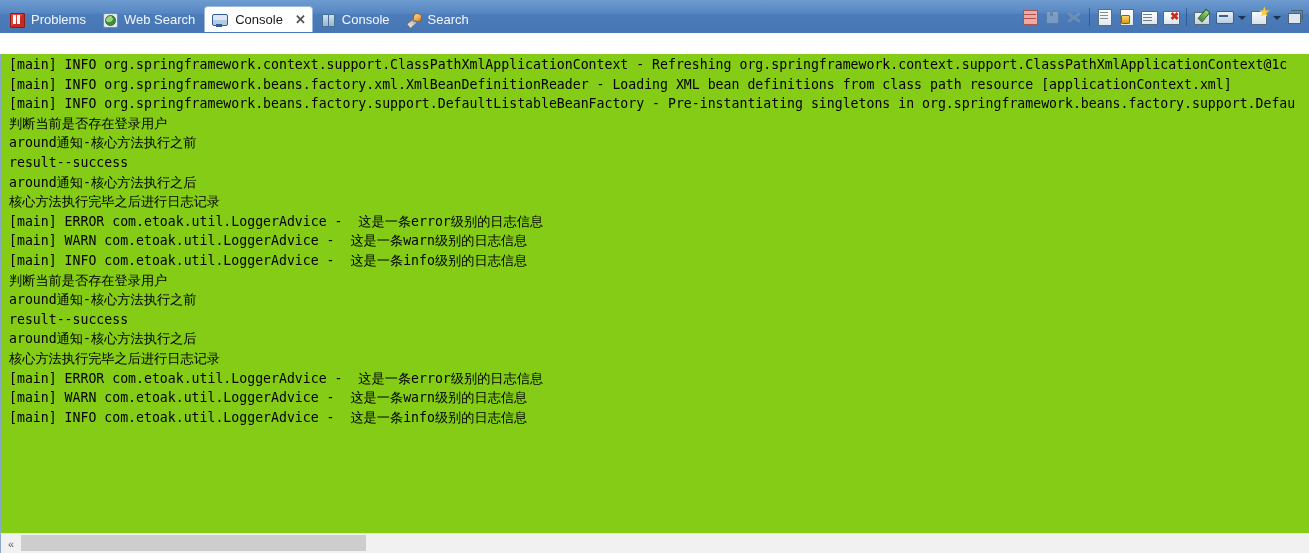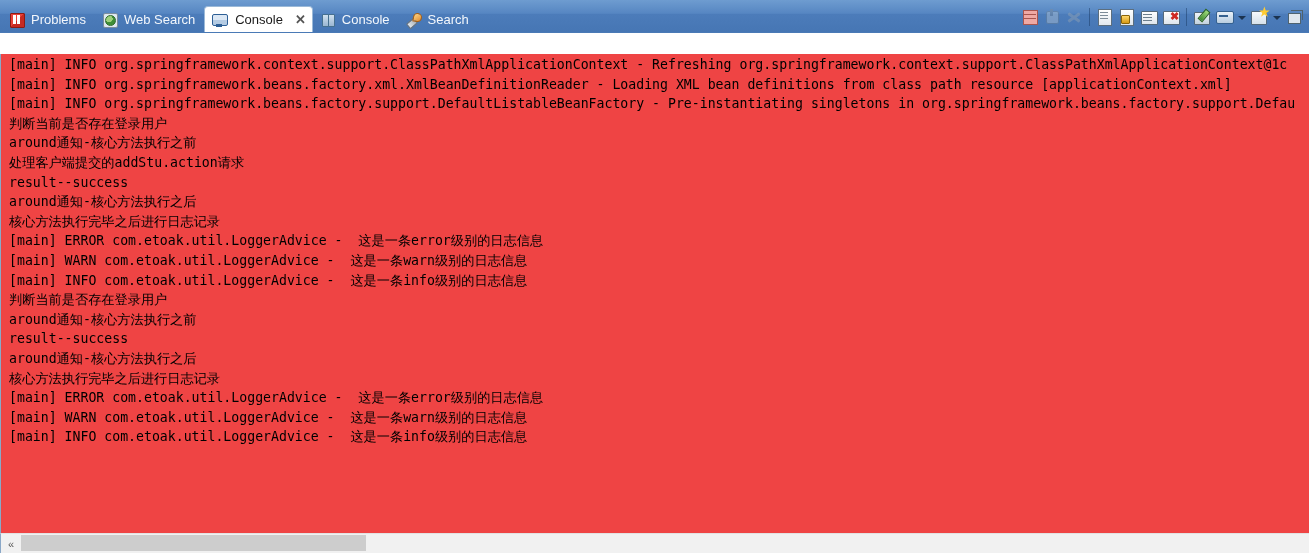--- a/index.html
+++ b/index.html
@@ -194,21 +194,21 @@
     font-size: 12.5px;
     color: #101010;
     white-space: nowrap;
     overflow: hidden;
   }
 
   
   .console {
     position: absolute;
     left: 0; top: 54px; right: 0; bottom: 20px;
-    background: #ef4444;
+    background: #84cc16;
     border-left: 1px solid #8aa8c8;
     overflow: hidden;
     padding: 1px 12px 0 8px;
   }
   .line {
     font-family: "DejaVu Sans Mono", "Liberation Mono", monospace;
     font-size: 13.2px;
     line-height: 19.6px;
     color: #000000;
     white-space: pre;
@@ -289,21 +289,20 @@
       </div>
   </div>
 
 
   <div class="console" id="console-host">
       <div class="line">[main] INFO org.springframework.context.support.ClassPathXmlApplicationContext - Refreshing org.springframework.context.support.ClassPathXmlApplicationContext@1c</div>
       <div class="line">[main] INFO org.springframework.beans.factory.xml.XmlBeanDefinitionReader - Loading XML bean definitions from class path resource [applicationContext.xml]</div>
       <div class="line">[main] INFO org.springframework.beans.factory.support.DefaultListableBeanFactory - Pre-instantiating singletons in org.springframework.beans.factory.support.Defau</div>
       <div class="line">判断当前是否存在登录用户</div>
       <div class="line">around通知-核心方法执行之前</div>
-      <div class="line">处理客户端提交的addStu.action请求</div>
       <div class="line">result--success</div>
       <div class="line">around通知-核心方法执行之后</div>
       <div class="line">核心方法执行完毕之后进行日志记录</div>
       <div class="line">[main] ERROR com.etoak.util.LoggerAdvice -  这是一条error级别的日志信息</div>
       <div class="line">[main] WARN com.etoak.util.LoggerAdvice -  这是一条warn级别的日志信息</div>
       <div class="line">[main] INFO com.etoak.util.LoggerAdvice -  这是一条info级别的日志信息</div>
       <div class="line">判断当前是否存在登录用户</div>
       <div class="line">around通知-核心方法执行之前</div>
       <div class="line">result--success</div>
       <div class="line">around通知-核心方法执行之后</div>

